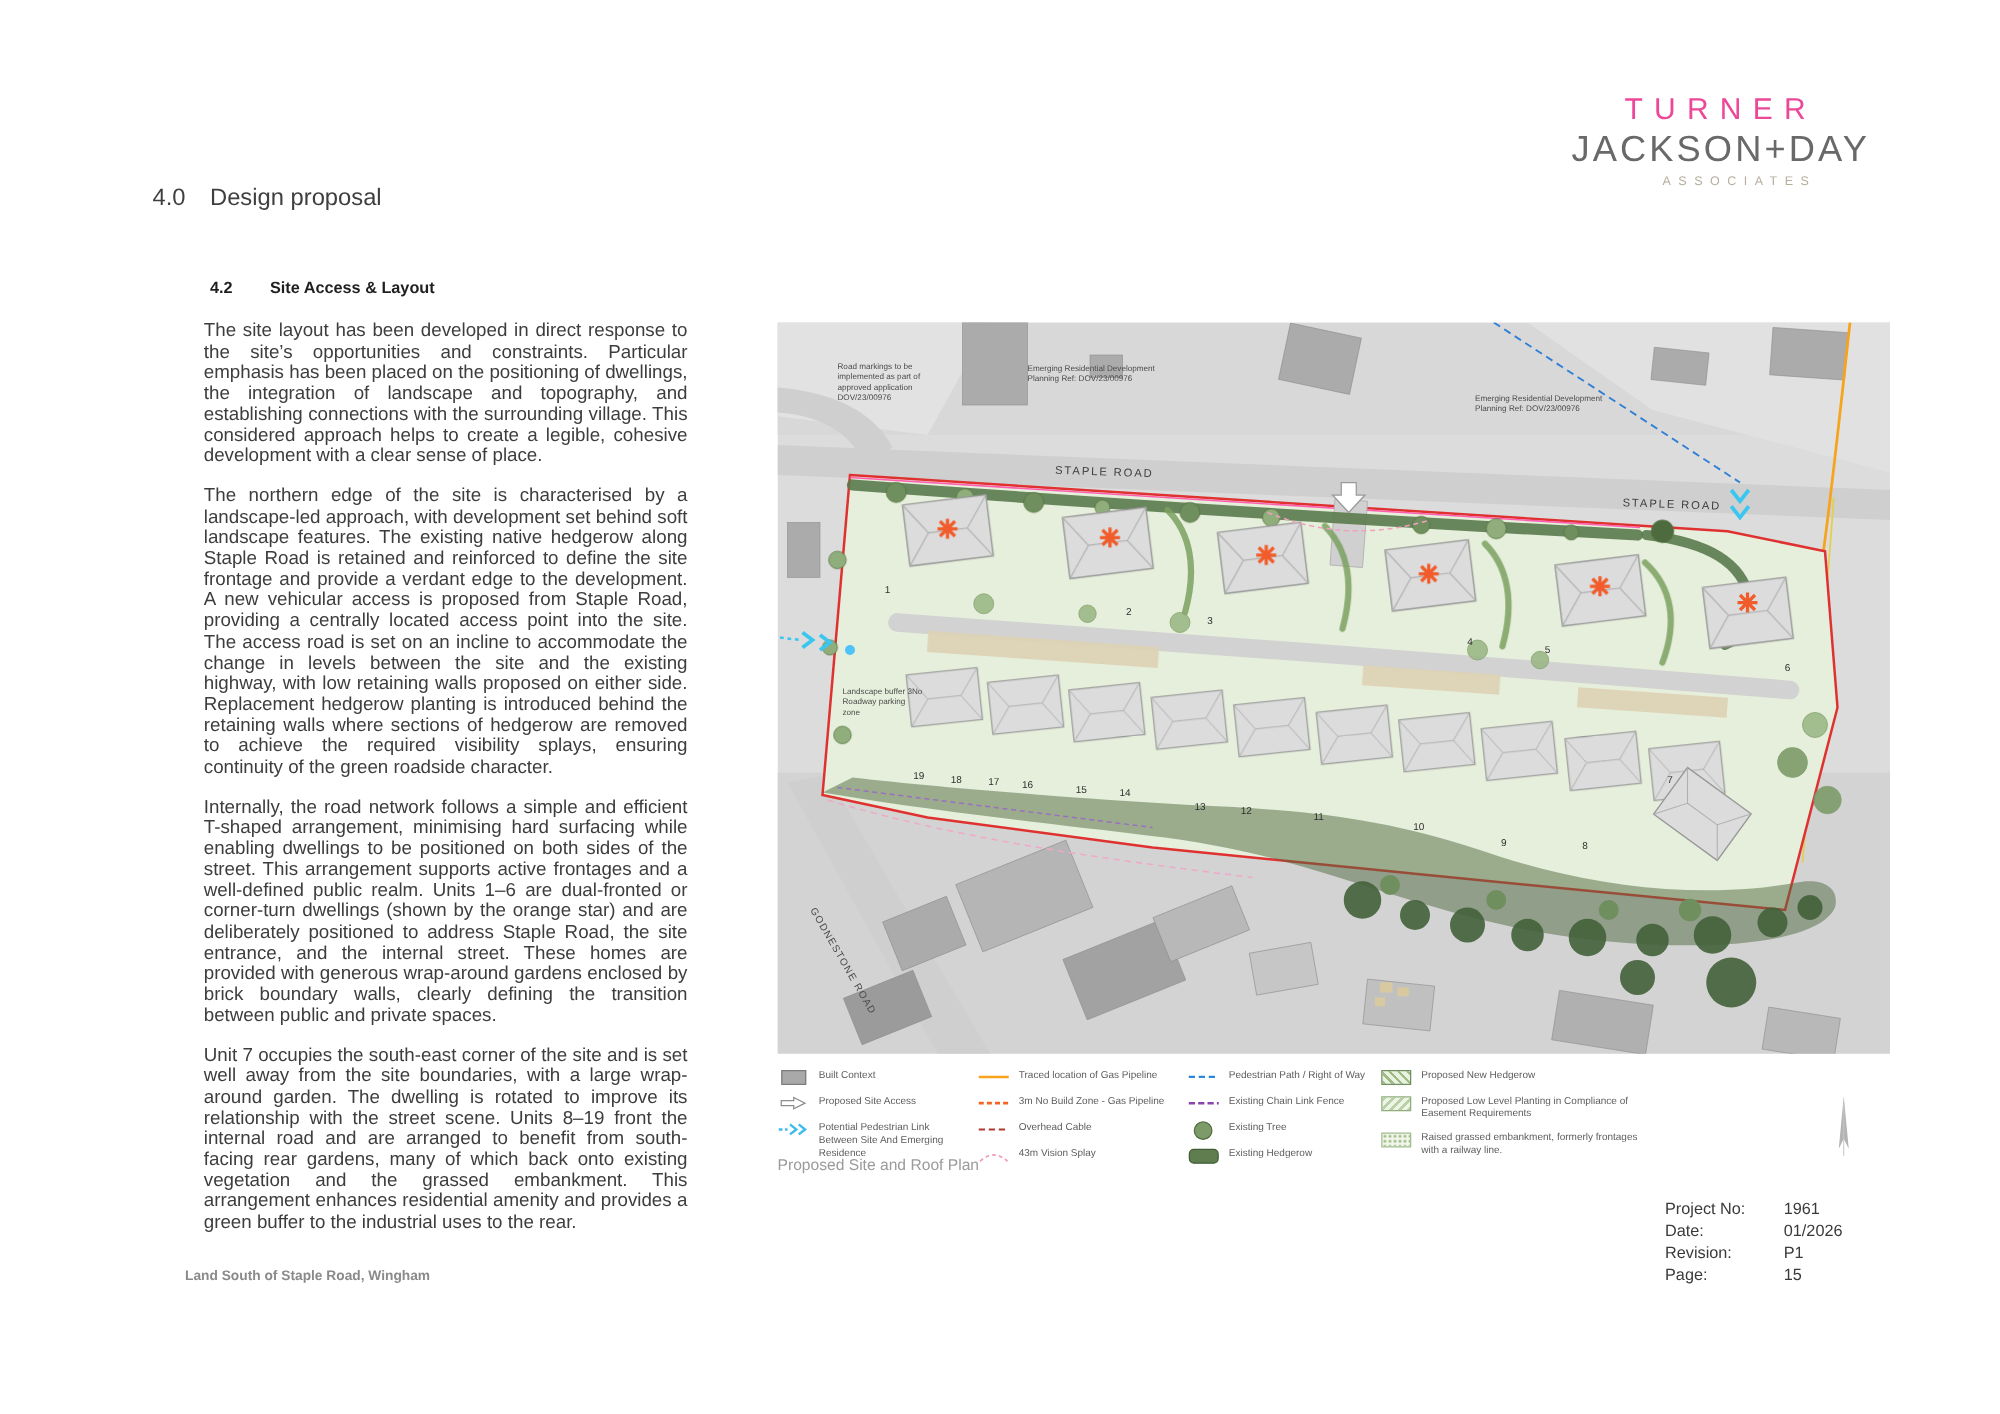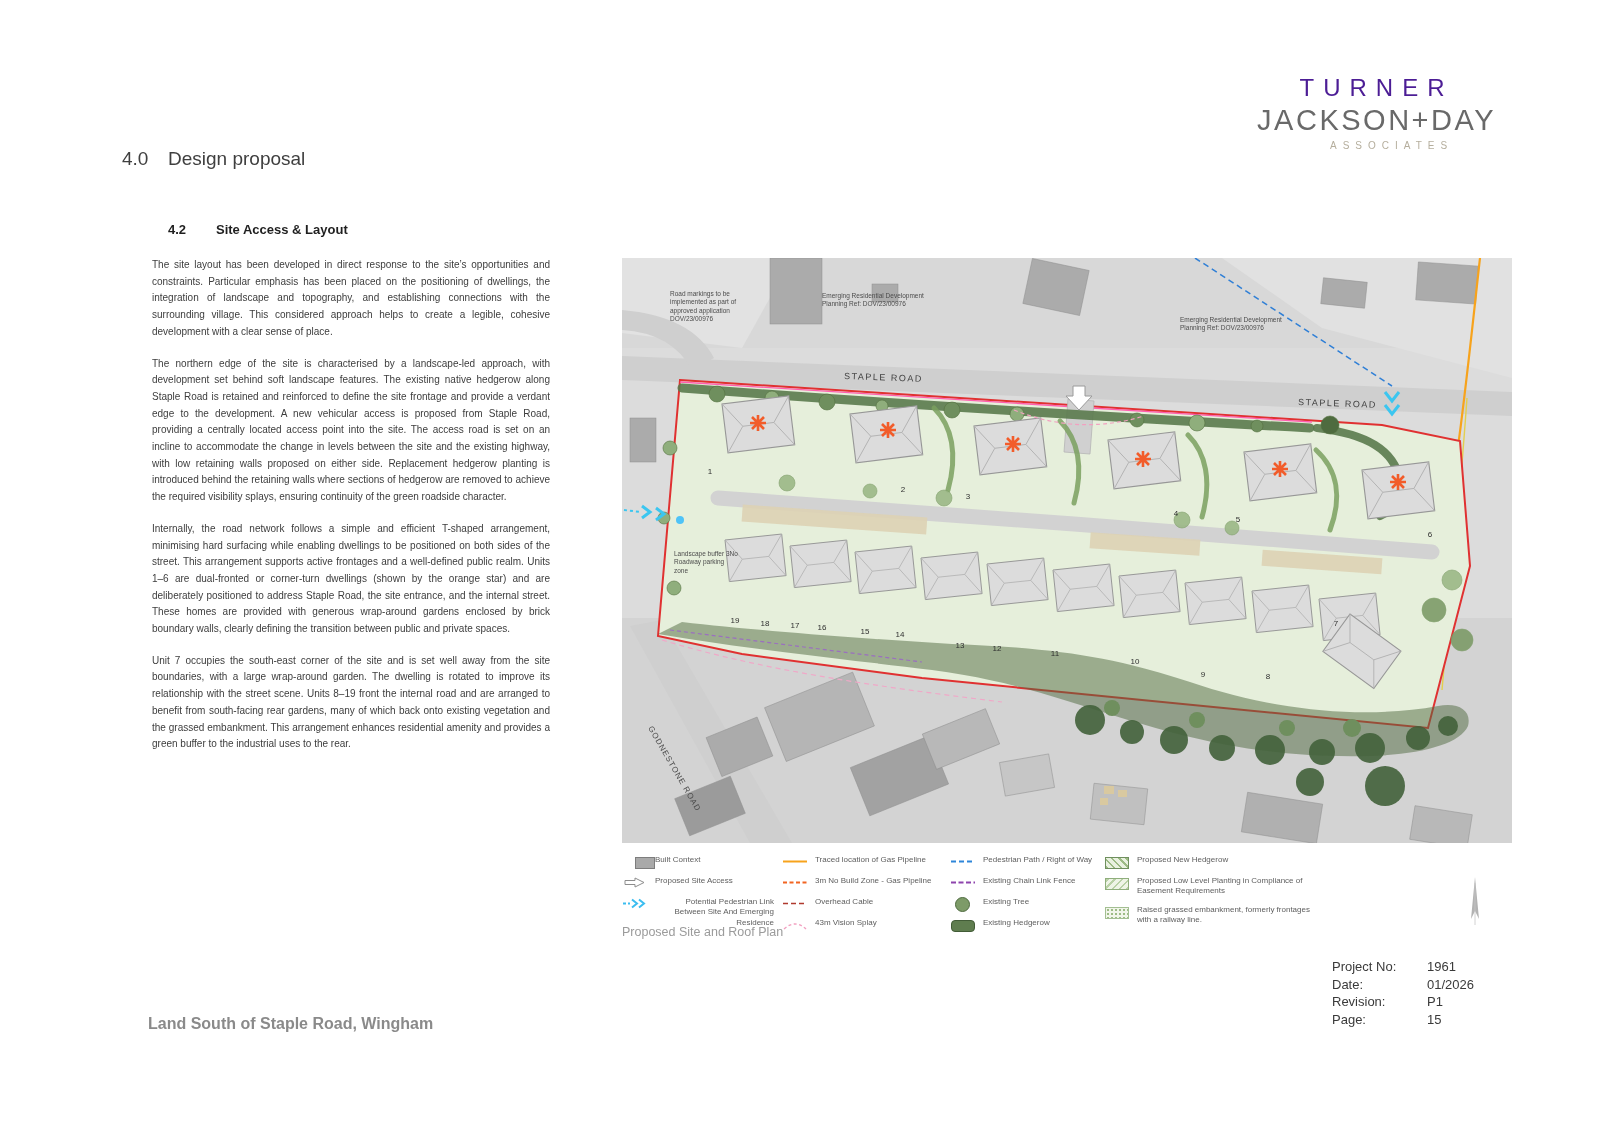--- a/index.html
+++ b/index.html
@@ -1,41 +1,41 @@
 <!DOCTYPE html>
 <html><head>
 <meta charset="utf-8">
 <style>
   html,body{margin:0;padding:0;background:#ffffff;}
   .page{position:relative;width:1600px;height:1131px;background:#ffffff;overflow:hidden;
         font-family:"Liberation Sans",sans-serif;color:#3d3d3d;}
 
   
   .brand{position:absolute;top:74px;right:104px;text-align:center;}
-  .brand-l1{font-size:24px;letter-spacing:9px;color:#4c1d95;}
+  .brand-l1{font-size:24px;letter-spacing:9px;color:#ec4899;}
   .brand-l2{font-size:29px;letter-spacing:2.5px;color:#696969;margin-top:2px;text-align:center;}
   .brand-l3{font-size:10px;letter-spacing:6px;color:#b5ae9d;margin-top:3px;margin-left:30px;}
 
   
   .section{position:absolute;left:122px;top:148px;font-size:19px;color:#3f3f3f;font-weight:400;}
   .section .num{display:inline-block;width:46px;}
   .text-col{position:absolute;left:148px;top:222px;width:402px;}
   .sub{font-weight:bold;font-size:13px;color:#1f1f1f;margin-bottom:20px;}
   .sub .num{display:inline-block;width:48px;margin-left:20px;}
-  .text-col p{margin:0 0 15px 4px;font-size:10px;line-height:16.7px;text-align:justify;color:#3d3d3d;}
+  .text-col p{margin:0 0 15px 15px;font-size:15px;line-height:16.7px;text-align:justify;color:#3d3d3d;}
 
   
   .plan-wrap{position:absolute;left:622px;top:258px;width:890px;}
   .plan-svg{display:block;width:890px;height:585px;font-family:"Liberation Sans",sans-serif;}
   .map-note{font-family:"Liberation Sans",sans-serif;font-size:6.5px;line-height:1.3;color:#4c4c4c;}
 
   
   .legend{position:relative;display:flex;width:890px;margin-top:12px;}
   .lcol{margin-right:8px;}
-  .lcol.c1{width:152px;text-align:right;} .lcol.c2{width:160px;} .lcol.c3{width:146px;}
+  .lcol.c1{width:152px;} .lcol.c2{width:160px;} .lcol.c3{width:146px;}
   .lcol.c4{width:166px;} .lcol.c5{width:210px;}
   .li{display:flex;align-items:flex-start;margin-bottom:8px;}
   .swbox{width:33px;min-width:33px;height:13px;position:relative;}
   .ll{font-size:8px;line-height:1.3;color:#5e5e5e;}
   .sw{display:inline-block;}
   .sw.built{width:18px;height:10px;background:#a9a9a9;border:1px solid #7d7d7d;margin-left:3px;margin-top:1px;}
   .sw.tree{width:13px;height:13px;border-radius:50%;background:#7d9b68;border:1px solid #4e6b3f;margin-left:5px;}
   .sw.newtree{width:13px;height:13px;border-radius:50%;background:#d7e5cb;border:1px solid #a3bf92;margin-left:5px;}
   .sw.hedge{width:22px;height:10px;border-radius:4px;background:#5f7d4f;border:1px solid #425c37;margin-left:1px;margin-top:1px;}
   .sw.hatch{width:22px;height:10px;border:1px solid #6f8f5e;margin-left:1px;margin-top:1px;
@@ -47,21 +47,21 @@
   .swsvg{width:26px;height:13px;display:block;}
   .north{position:absolute;left:845px;top:22px;}
 
   .caption{position:absolute;left:622px;top:925px;font-size:12.5px;color:#9b9b9b;}
 
   
   .project-info{position:absolute;left:1332px;top:958px;font-size:13px;color:#3a3a3a;}
   .pi-row{line-height:17.6px;}
   .pi-label{display:inline-block;width:95px;}
 
-  .site-name{position:absolute;left:148px;top:1015px;font-size:16px;font-weight:bold;color:#8a8a8a;}
+  .site-name{position:absolute;left:148px;top:1015px;font-size:11px;font-weight:bold;color:#8a8a8a;}
 </style>
 </head>
 <body>
 
 <div class="page">
 
   <div class="brand">
     <div class="brand-l1">TURNER</div>
     <div class="brand-l2">JACKSON+DAY</div>
     <div class="brand-l3">ASSOCIATES</div>

